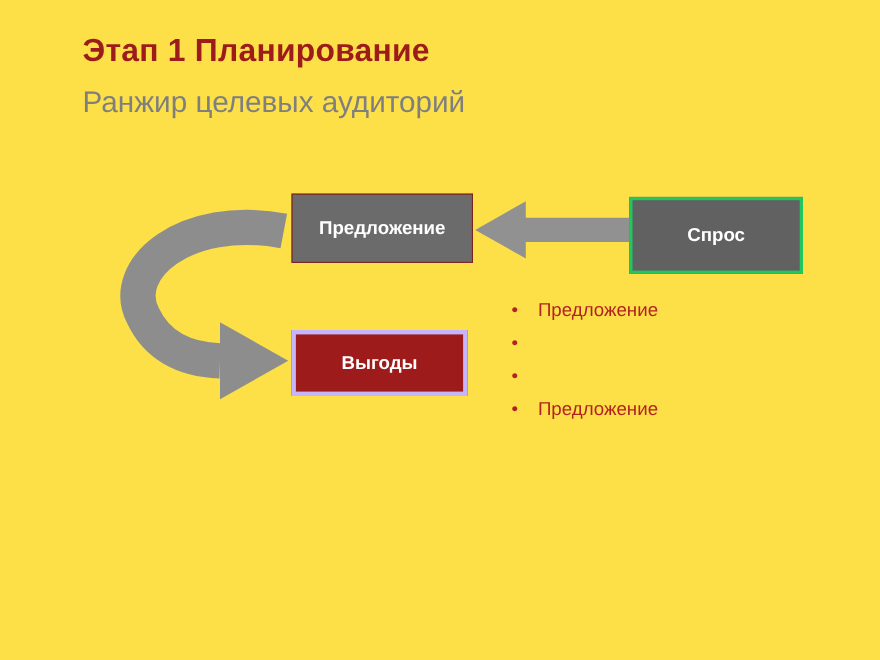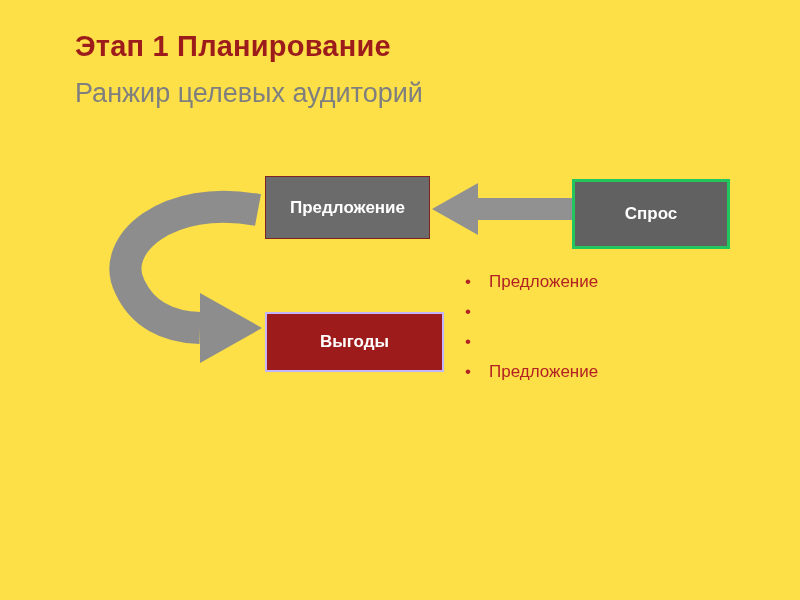--- a/index.html
+++ b/index.html
@@ -54,25 +54,25 @@
   .box-demand {
     left: 572px;
     top: 179px;
     width: 158px;
     height: 70px;
     background: #616161;
     border: 3px solid #22c55e;
   }
   .box-benefits {
     left: 265px;
-    top: 312px;
-    width: 179px;
+    top: 300px;
+    width: 160px;
     height: 60px;
     background: #9E1B1B;
-    border: 2px solid #c4b5fd;
+    border: 4px solid #c4b5fd;
   }
   .arrow-left-svg {
     position: absolute;
     left: 430px;
     top: 180px;
     width: 142px;
     height: 58px;
   }
   .curved-arrow-svg {
     position: absolute;

